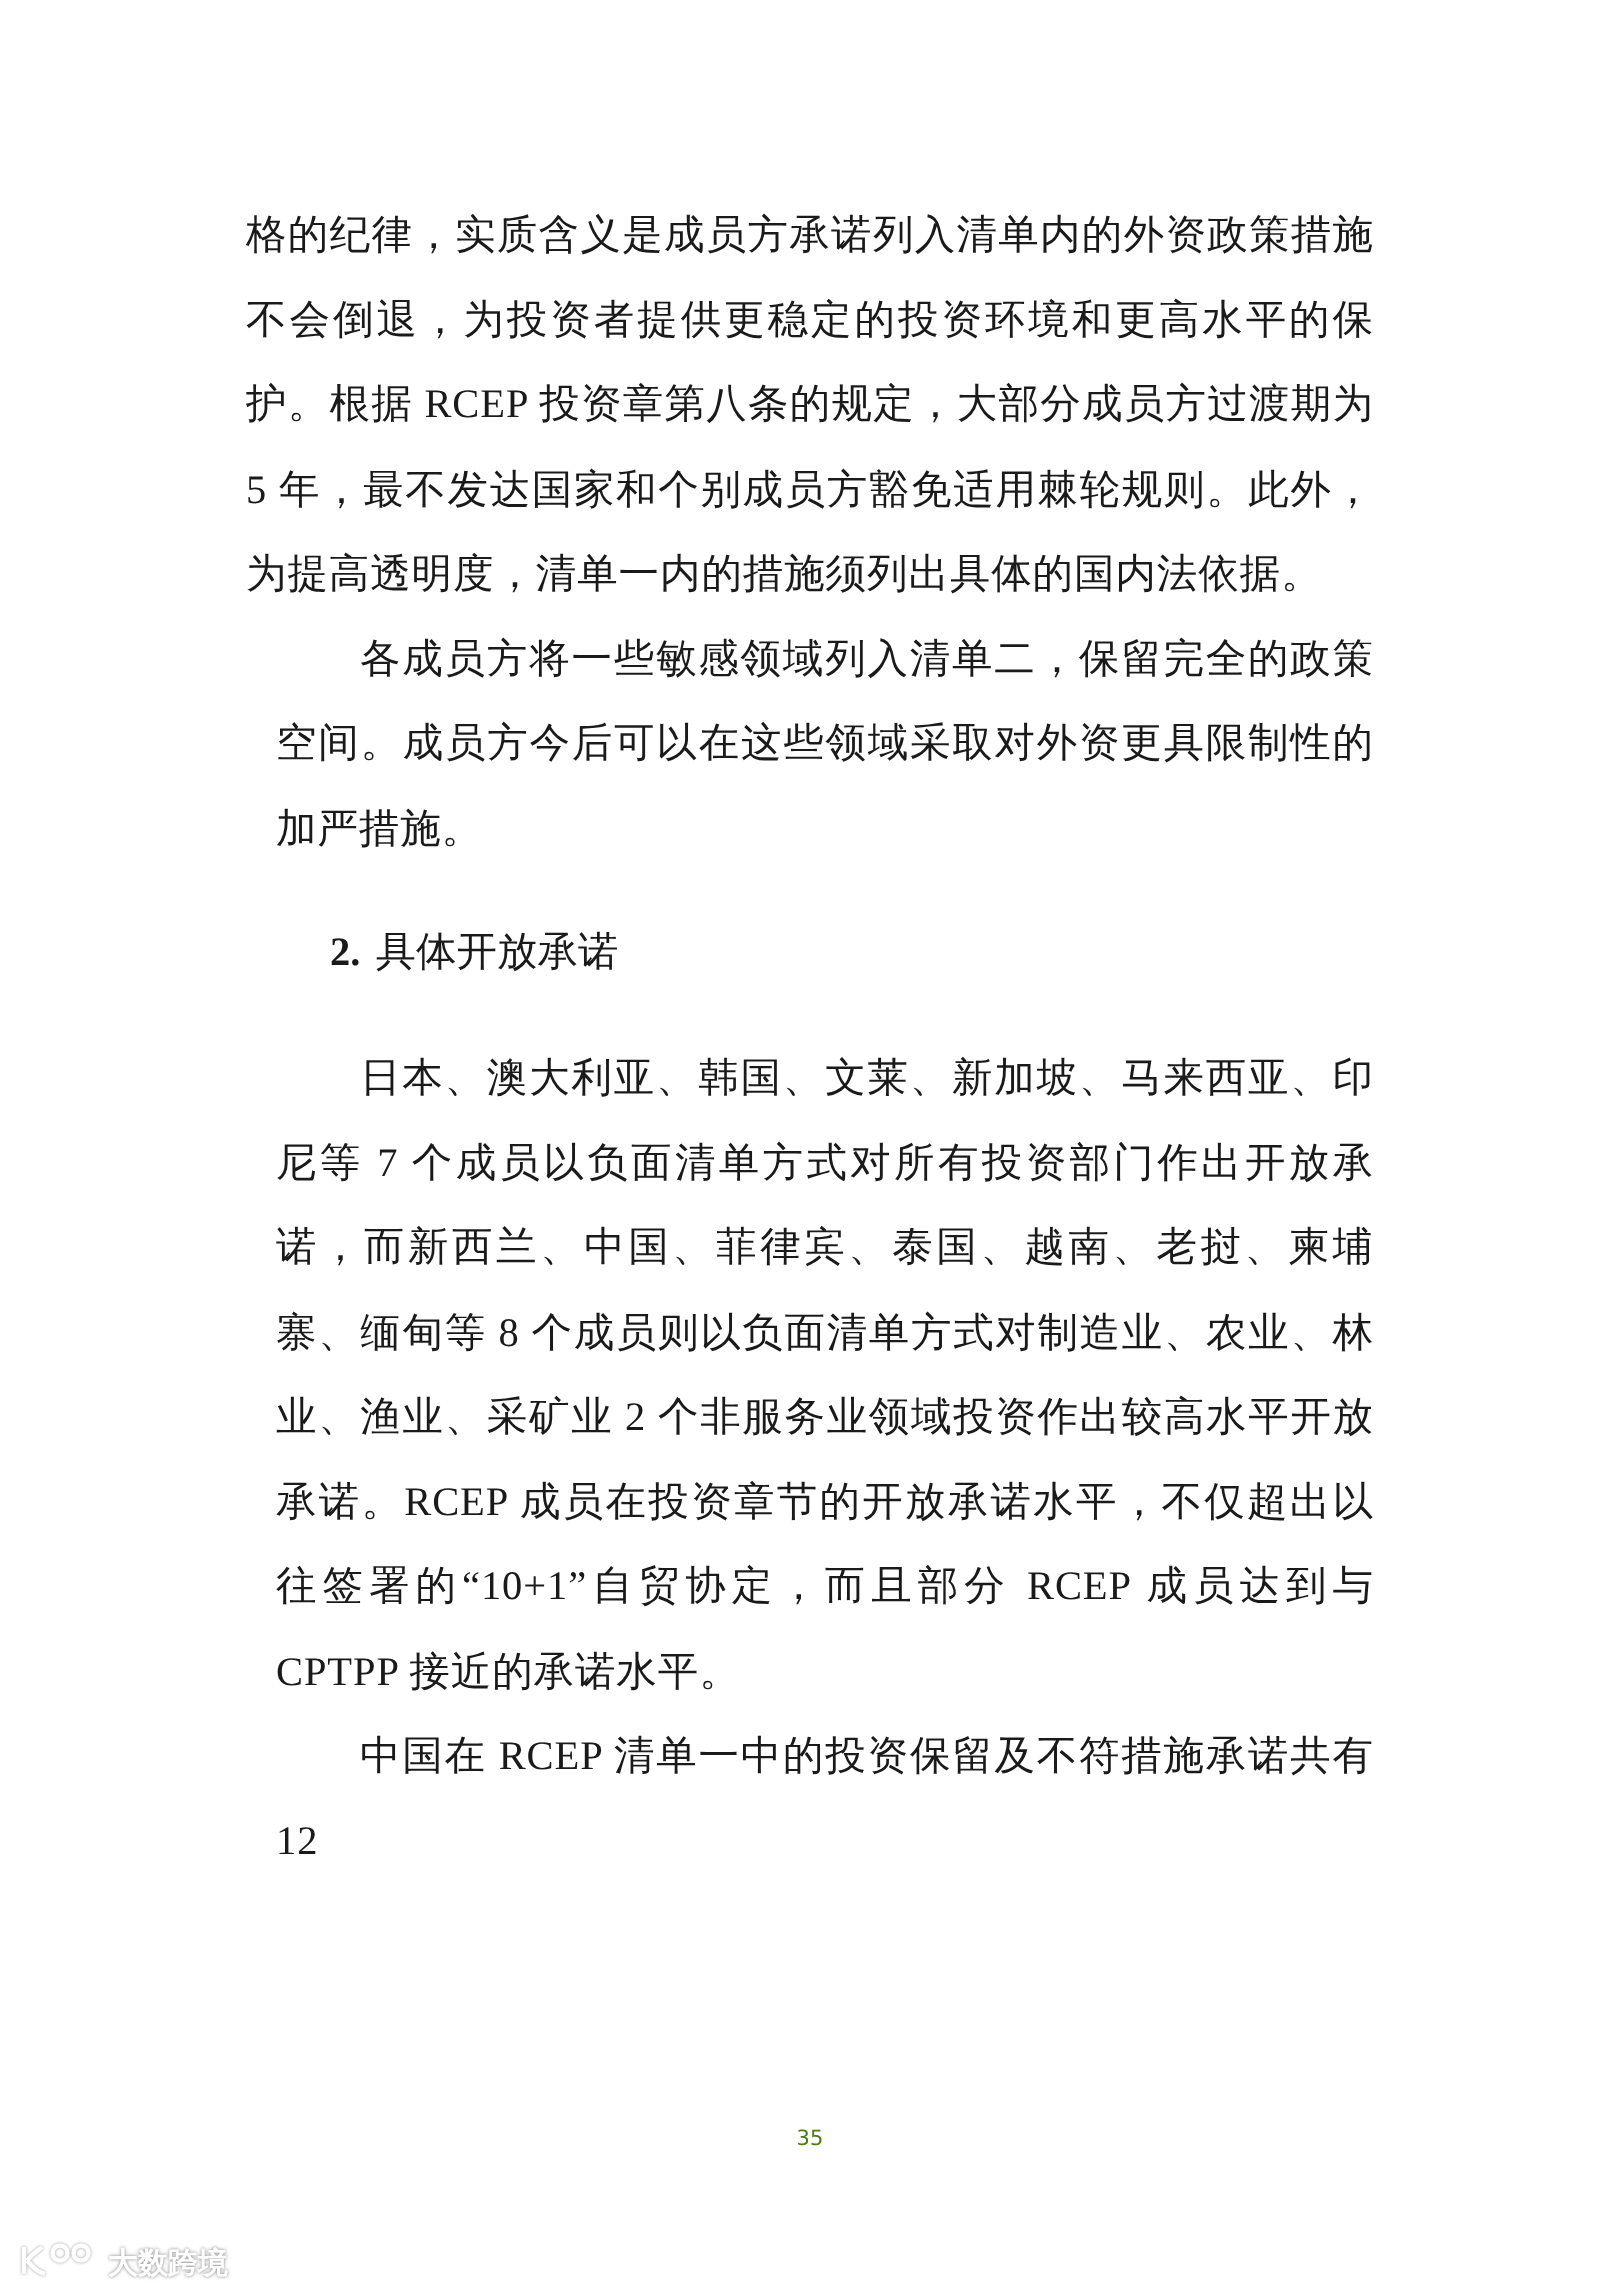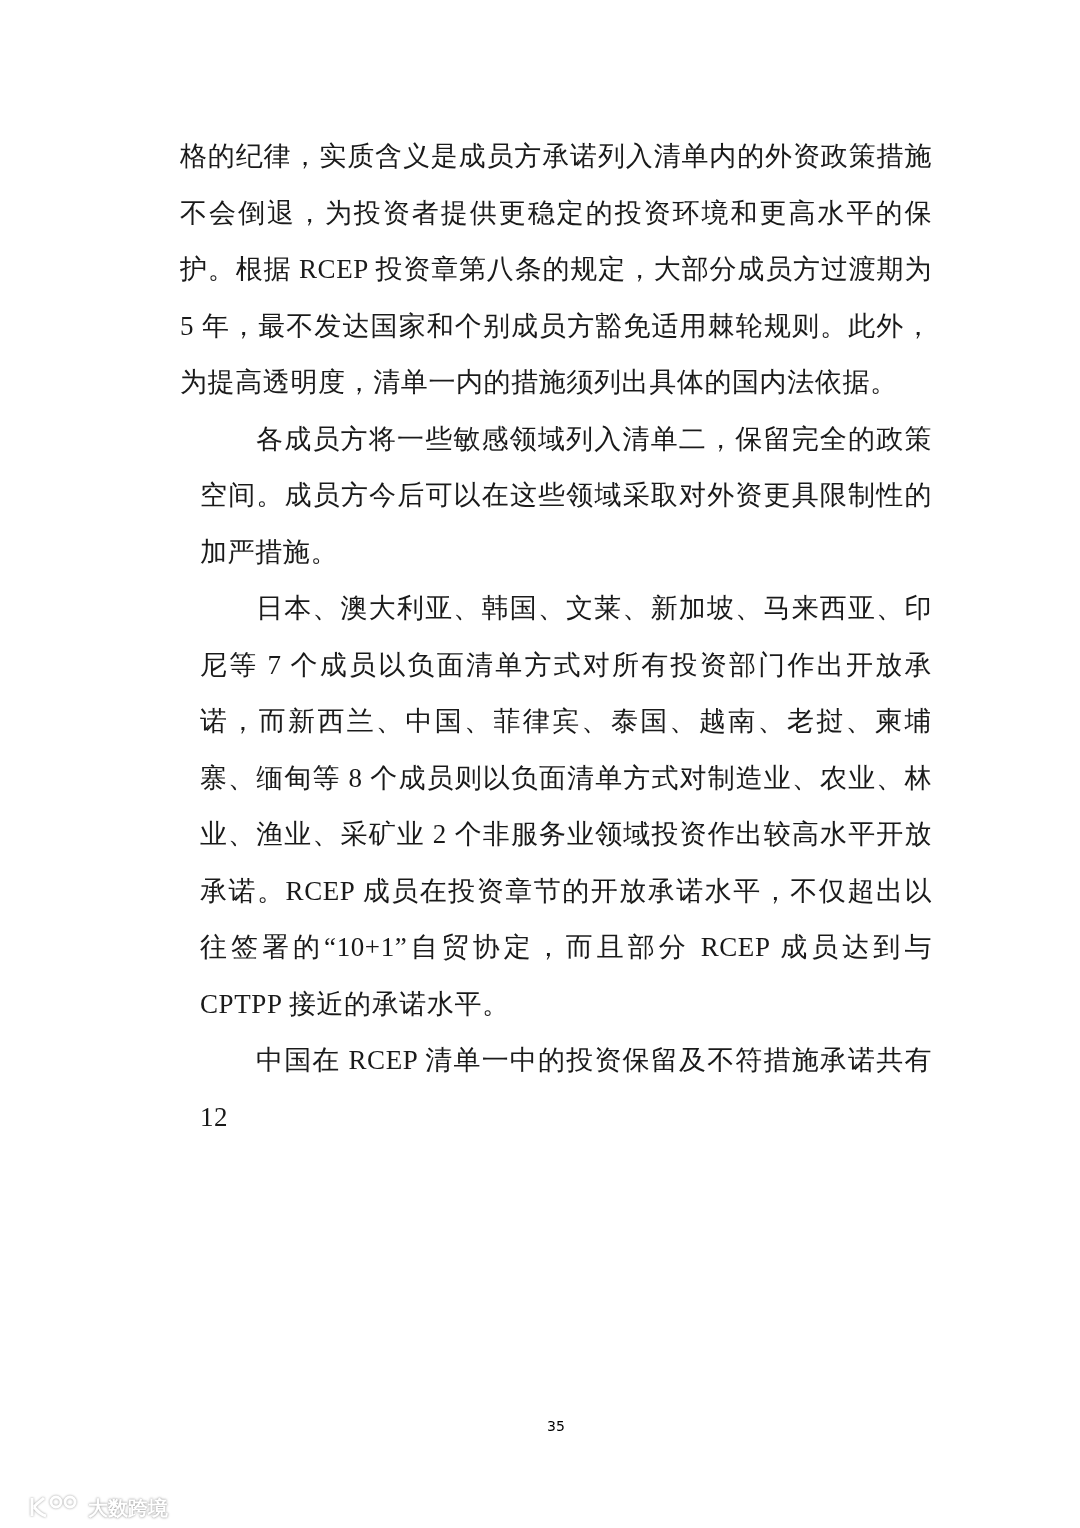--- a/index.html
+++ b/index.html
@@ -10,21 +10,21 @@
     body {
       width: 1080px;
       height: 1528px;
       position: relative;
       overflow: hidden;
       font-family: "Liberation Serif", "DejaVu Serif", serif;
       color: #1a1a1a;
     }
     .page {
       position: absolute;
-      left: 16px;
+      left: 0;
       top: 0;
       width: 992px;
       height: 1528px;
     }
     .content {
       position: absolute;
       left: 164px;
       top: 128px;
       width: 752px;
     }
@@ -54,21 +54,21 @@
       margin-left: 10px;
     }
     .page-number {
       position: absolute;
       top: 1418px;
       left: 0;
       width: 1080px;
       text-align: center;
       font-family: "DejaVu Sans", sans-serif;
       font-size: 14px;
-      color: #000000;
+      color: #4d7c0f;
     }
     .watermark {
       position: absolute;
       left: 10px;
       top: 1492px;
       display: flex;
       align-items: flex-end;
       gap: 6px;
       color: #ffffff;
       font-family: "DejaVu Sans", sans-serif;
@@ -82,20 +82,23 @@
     }
   </style>
 </head>
 <body>
 
 <div class="page">
   <div class="content">
     <p class="para">格的纪律，实质含义是成员方承诺列入清单内的外资政策措施不会倒退，为投资者提供更稳定的投资环境和更高水平的保护。根据 RCEP 投资章第八条的规定，大部分成员方过渡期为 5 年，最不发达国家和个别成员方豁免适用棘轮规则。此外，为提高透明度，清单一内的措施须列出具体的国内法依据。</p>
     <p class="para indent">各成员方将一些敏感领域列入清单二，保留完全的政策空间。成员方今后可以在这些领域采取对外资更具限制性的加严措施。</p>
 
+    <div class="heading">
+      <span class="num">2.</span><span class="title">具体开放承诺</span>
+    </div>
 
     <p class="para indent">日本、澳大利亚、韩国、文莱、新加坡、马来西亚、印尼等 7 个成员以负面清单方式对所有投资部门作出开放承诺，而新西兰、中国、菲律宾、泰国、越南、老挝、柬埔寨、缅甸等 8 个成员则以负面清单方式对制造业、农业、林业、渔业、采矿业 2 个非服务业领域投资作出较高水平开放承诺。RCEP 成员在投资章节的开放承诺水平，不仅超出以往签署的“10+1”自贸协定，而且部分 RCEP 成员达到与 CPTPP 接近的承诺水平。</p>
     <p class="para indent">中国在 RCEP 清单一中的投资保留及不符措施承诺共有 12</p>
   </div>
 
   <div class="page-number">35</div>
 
   <div class="watermark">
     <span>
       <svg width="56" height="30" viewBox="0 0 56 30">

